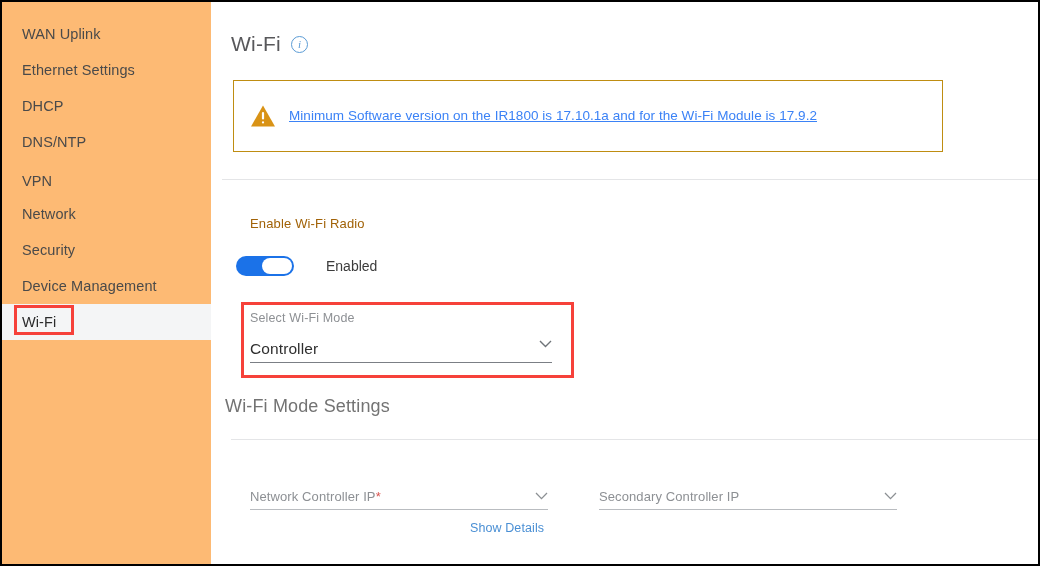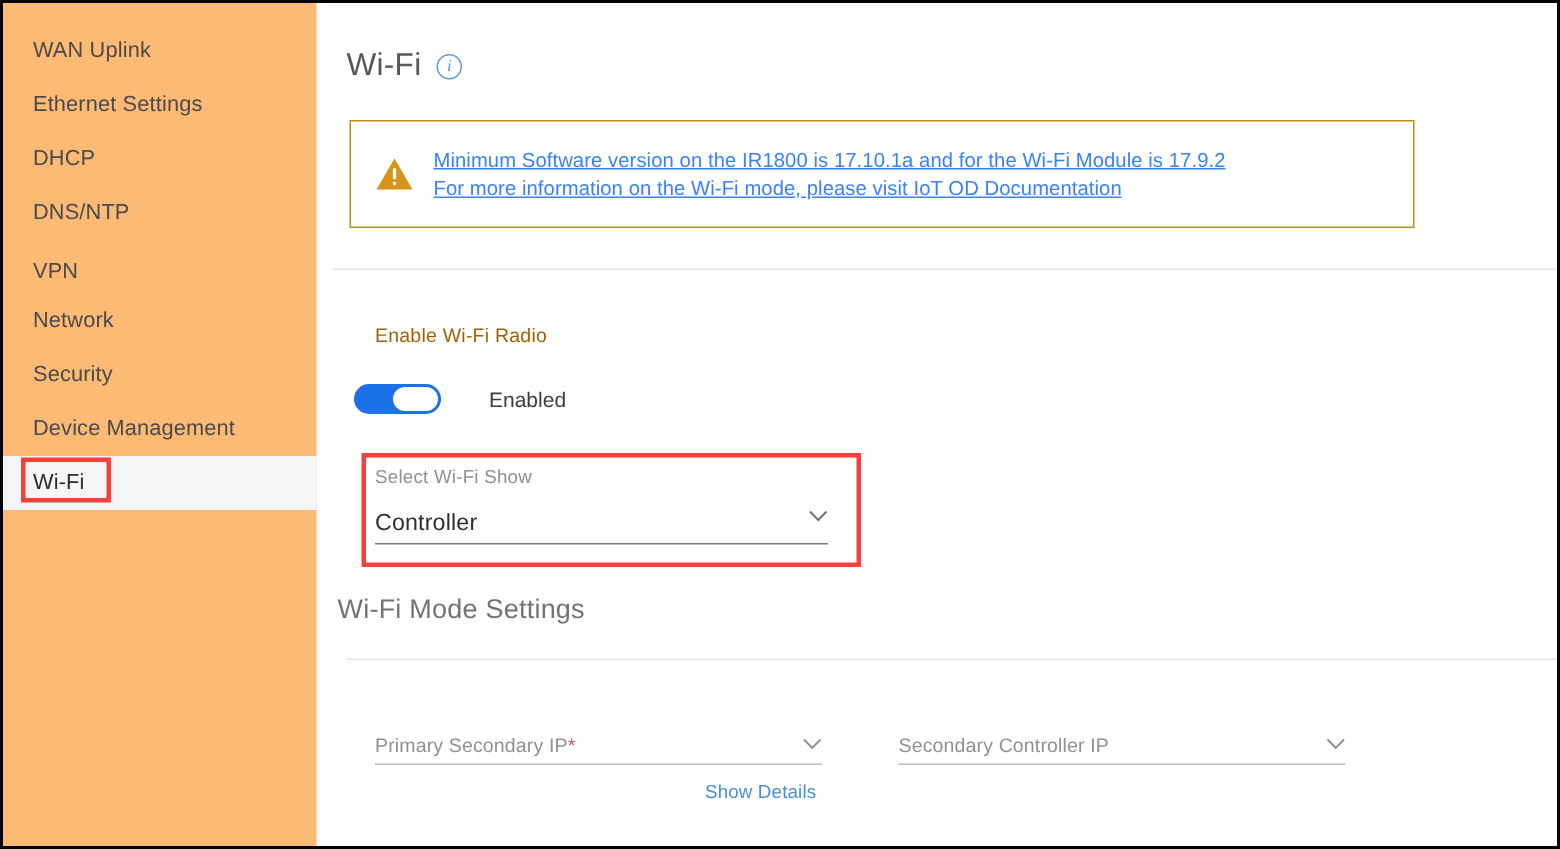--- a/index.html
+++ b/index.html
@@ -311,53 +311,52 @@
     <div id="warning-banner">
       <span id="warn-icon">
         <svg width="26" height="24" viewBox="0 0 26 24">
           <path d="M13 1.6 L25 22.4 L1 22.4 Z" fill="#d99316"></path>
           <rect x="11.9" y="8" width="2.2" height="7.6" rx="1.1" fill="#ffffff"></rect>
           <rect x="11.9" y="17.2" width="2.2" height="2.4" rx="1.1" fill="#ffffff"></rect>
         </svg>
       </span>
       <span id="warn-text">
         <span>Minimum Software version on the IR1800 is 17.10.1a and for the Wi-Fi Module is 17.9.2</span><br>
-        <span>For more information on the Wi-Fi mode, please visit IoT OD Documentation</span>
       </span>
     </div>
 
     <div class="divider" id="divider-top"></div>
 
     <div id="toggle-label">Enable Wi-Fi Radio</div>
     <div id="toggle-row">
       <div id="toggle-switch">
         <div id="toggle-knob"></div>
       </div>
       <span id="toggle-state">Enabled</span>
     </div>
 
     <div id="mode-annotation"></div>
     <div id="mode-field">
-      <div id="mode-caption">Select Wi-Fi Show</div>
+      <div id="mode-caption">Select Wi-Fi Mode</div>
       <div id="mode-value-row">
         <span id="mode-value">Controller</span>
         <span class="chevron">
           <svg width="13" height="8" viewBox="0 0 13 8">
               <path d="M1 1 L6.5 6.6 L12 1" fill="none" stroke="#6f7479" stroke-width="1.4"></path>
             </svg>
         </span>
       </div>
     </div>
 
     <div id="section-heading">Wi-Fi Mode Settings</div>
     <div class="divider" id="divider-mid"></div>
 
     <div class="ip-field" id="primary-field">
       <div class="ip-row">
-        <span class="ip-label"><span>Primary Secondary IP</span><span class="req-star">*</span></span>
+        <span class="ip-label"><span>Network Controller IP</span><span class="req-star">*</span></span>
         <span class="chevron">
           <svg width="13" height="8" viewBox="0 0 13 8">
               <path d="M1 1 L6.5 6.6 L12 1" fill="none" stroke="#8c9094" stroke-width="1.3"></path>
             </svg>
         </span>
       </div>
     </div>
 
     <div class="ip-field" id="secondary-field">
       <div class="ip-row">

